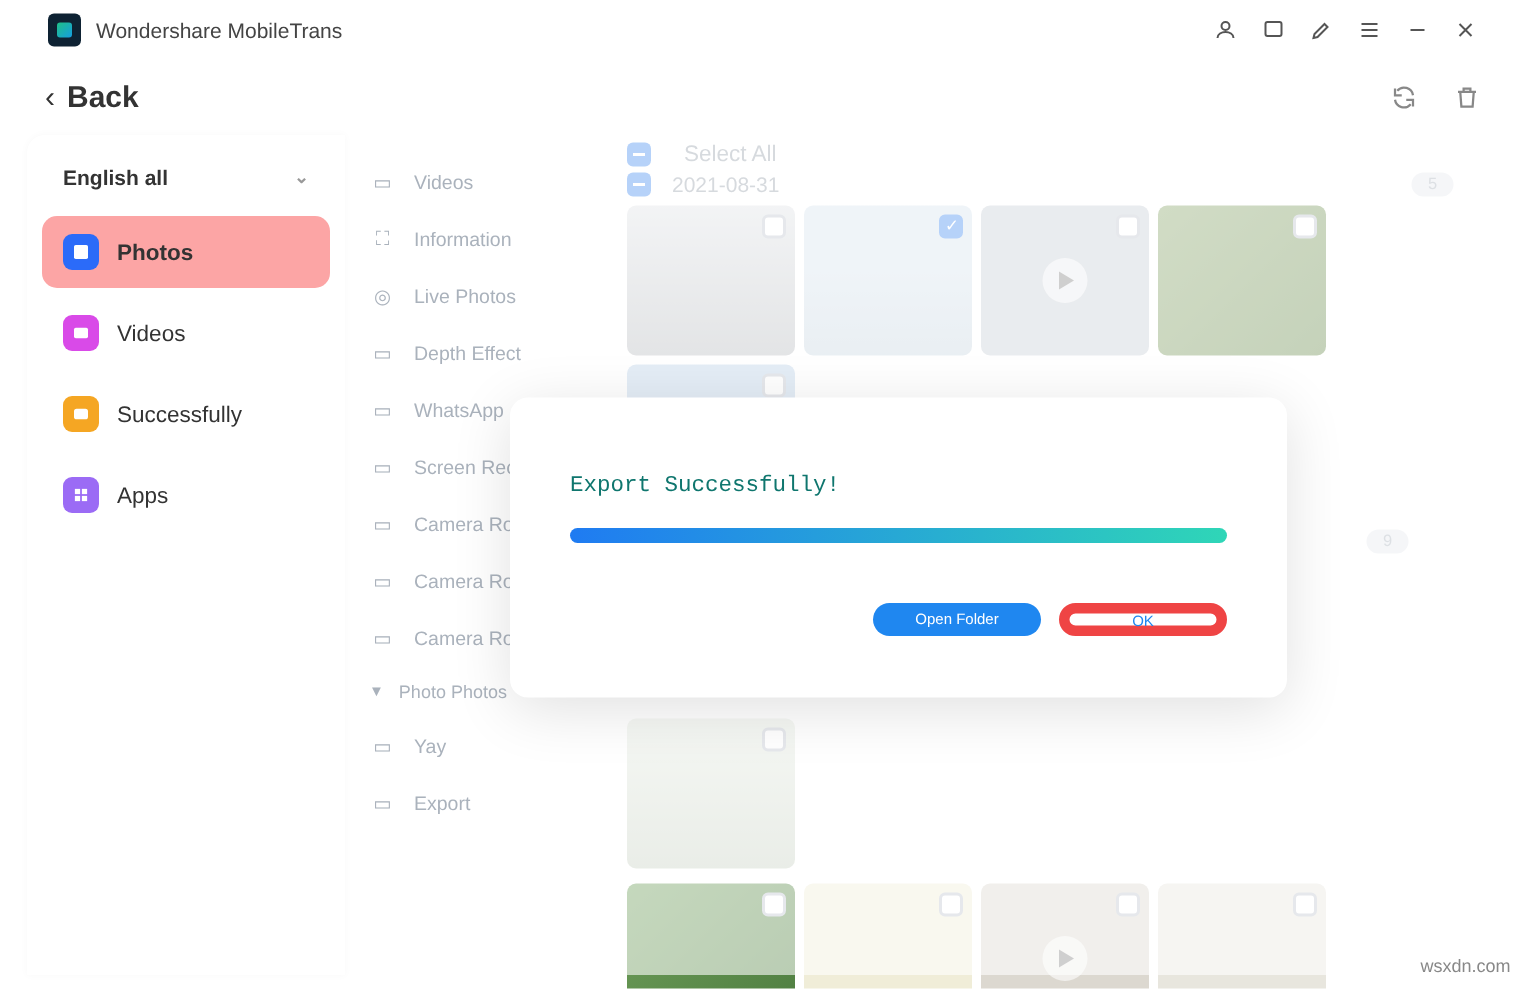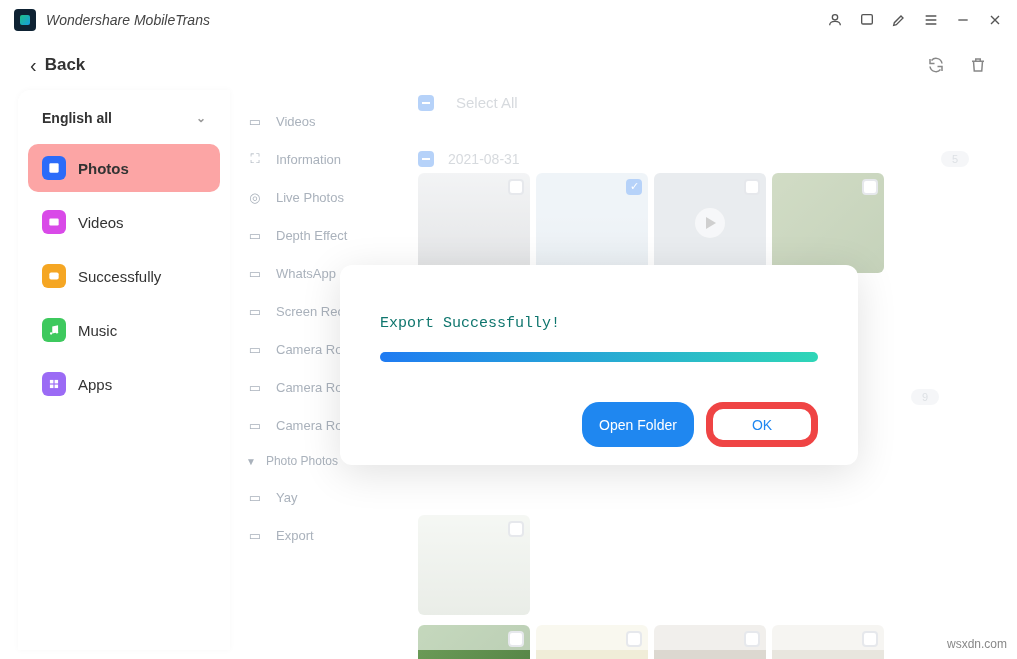--- a/index.html
+++ b/index.html
@@ -1,29 +1,29 @@
 <!DOCTYPE html>
 <html><head>
 <meta charset="utf-8">
 <style>
 * { margin:0; padding:0; box-sizing:border-box; font-family:-apple-system,BlinkMacSystemFont,"Segoe UI",sans-serif; }
 body { width:1017px; height:659px; background:#fff; overflow:hidden; position:relative; }
 
-.titlebar { height:40px; display:flex; align-items:center; padding:0 14px; justify-content:space-between;font-style:italic; }
+.titlebar { height:40px; display:flex; align-items:center; padding:0 32px; justify-content:space-between; }
 .titlebar-left { display:flex; align-items:center; gap:10px; }
 .app-logo { width:22px; height:22px; background:#0e2233; border-radius:4px; display:flex; align-items:center; justify-content:center; }
 .app-logo-inner { width:10px; height:10px; background:linear-gradient(135deg,#1fbf87,#159de0); border-radius:2px; }
 .app-title { font-size:14px; color:#444; }
 .titlebar-right { display:flex; align-items:center; gap:16px; }
 .tb-icon { width:16px; height:16px; color:#555; cursor:pointer; display:flex; align-items:center; justify-content:center; }
 
 .header { height:50px; display:flex; align-items:center; justify-content:space-between; padding:0 30px; }
 .back { display:flex; align-items:center; gap:8px; cursor:pointer; }
 .back-arrow { font-size:20px; color:#333; }
-.back-label { font-size:17px; font-weight:600; color:#333; }
+.back-label { font-size:20px; font-weight:600; color:#333; }
 .header-actions { display:flex; gap:24px; }
 .ha-icon { width:18px; height:18px; color:#888; cursor:pointer; }
 
 .main { display:flex; height:560px; }
 .sidebar { width:212px; padding:12px 10px; background:#fff; border-radius:12px 0 0 0; margin-left:18px; box-shadow:0 0 6px rgba(0,0,0,0.03); }
 .dropdown { display:flex; justify-content:space-between; align-items:center; padding:8px 14px; font-size:14px; color:#333; font-weight:600; cursor:pointer; margin-bottom:10px; }
 .chev { font-size:12px; color:#999; }
 .cat { display:flex; align-items:center; gap:12px; padding:12px 14px; border-radius:10px; cursor:pointer; font-size:15px; color:#333; margin-bottom:6px; }
 .cat.active { background:#fca5a5; font-weight:600; }
 .cat-icon { width:24px; height:24px; border-radius:6px; display:flex; align-items:center; justify-content:center; }
@@ -38,21 +38,21 @@
 .sub-item { display:flex; align-items:center; gap:12px; padding:10px 16px; font-size:13px; color:#aab2bc; cursor:pointer; }
 .sub-icon { width:18px; height:18px; color:#aab2bc; display:flex; align-items:center; justify-content:center; }
 .sub-header { display:flex; align-items:center; gap:10px; padding:10px 16px; font-size:12px; color:#aab2bc; }
 .tri { font-size:10px; }
 
 .content { flex:1; padding:0 18px 0 0; position:relative; }
 .row-header { display:flex; align-items:center; gap:22px; padding:4px 0 2px 8px; }
 .chk { width:16px; height:16px; border-radius:4px; background:#4a8ff0; display:flex; align-items:center; justify-content:center; }
 .sel-label { font-size:15px; color:#9aa2ac; font-weight:500; }
 .count-pill { margin-left:auto; width:28px; height:16px; background:#e5e9ee; border-radius:8px; font-size:11px; display:flex; align-items:center; justify-content:center; color:#aab2bc; margin-right:30px;}
-.date-row { display:flex; align-items:flex-end; gap:14px; padding:2px 0 6px 8px;margin-top:36px; }
+.date-row { display:flex; align-items:flex-end; gap:14px; padding:2px 0 6px 8px; }
 .date-label { font-size:14px; color:#9aa2ac; }
 
 .thumbs { display:flex; gap:6px; flex-wrap:wrap; padding-left:8px; }
 .thumb { width:112px; height:100px; background:#dfe4ea; border-radius:6px; position:relative; overflow:hidden; }
 .thumb .cb { position:absolute; top:6px; right:6px; width:16px; height:16px; border:2px solid #c0c6cf; border-radius:4px; background:#fff; }
 .thumb .cb.checked { background:#4a8ff0; border-color:#4a8ff0; }
 .thumb .cb.checked::after { content:"✓"; color:#fff; font-size:11px; position:absolute; left:2px; top:-1px; }
 .thumb .play { position:absolute; top:50%; left:50%; transform:translate(-50%,-50%); width:30px; height:30px; background:rgba(255,255,255,0.6); border-radius:50%; display:flex; align-items:center; justify-content:center; }
 .thumb .play::after { content:""; border-left:10px solid #888; border-top:6px solid transparent; border-bottom:6px solid transparent; margin-left:2px;}
 
@@ -65,21 +65,21 @@
 .t7 { background:linear-gradient(135deg,#6e9e5a,#4d7c3f); }
 .t8 { background:#f0edd8; }
 .t9 { background:#dcd8d0; }
 .t10 { background:#e8e6de; }
 
 .overlay { position:absolute; inset:0; background:rgba(255,255,255,0.6); pointer-events:none; }
 .dialog { position:absolute; left:340px; top:265px; width:518px; height:200px; background:#fff; border-radius:12px; box-shadow:0 8px 40px rgba(0,0,0,0.12); padding:50px 40px 24px 40px; z-index:10; }
 .dlg-title { font-size:15px; color:#0f766e; margin-bottom:20px;font-family:Liberation Mono, monospace; }
 .progress { width:100%; height:10px; border-radius:6px; background:linear-gradient(90deg,#1f7bf2 0%,#2fd6b7 100%); }
 .dlg-btns { display:flex; justify-content:flex-end; gap:12px; margin-top:40px; }
-.dbtn { width:112px; height:45px; border-radius:17px; font-size:14px; cursor:pointer; border:none; }
+.dbtn { width:112px; height:22px; border-radius:17px; font-size:10px; cursor:pointer; border:none; }
 .dbtn.primary { background:#1f87f0; color:#fff; }
 .dbtn.secondary { background:#fff; color:#1f87f0; border:7px solid #ef4444; }
 
 .watermark { position:absolute; bottom:8px; right:10px; font-size:12px; color:#888; z-index:20;}
 </style>
 </head>
 <body>
 
 <div class="titlebar">
   <div class="titlebar-left">
@@ -163,30 +163,20 @@
     </div>
     <div class="cat">
       <div class="cat-icon ci-info">
           <svg viewBox="0 0 24 24">
             <rect x="4" y="6" width="16" height="12" rx="3"></rect>
           </svg>
         </div>
       <span>Successfully</span>
     </div>
     <div class="cat">
-      <div class="cat-icon ci-music">
-          <svg viewBox="0 0 24 24">
-            <path d="M9 18V6l10-2v12"></path>
-            <circle cx="7" cy="18" r="2"></circle>
-            <circle cx="17" cy="16" r="2"></circle>
-          </svg>
-        </div>
-      <span>Music</span>
-    </div>
-    <div class="cat">
       <div class="cat-icon ci-apps">
           <svg viewBox="0 0 24 24">
             <rect x="5" y="5" width="6" height="6"></rect>
             <rect x="13" y="5" width="6" height="6"></rect>
             <rect x="5" y="13" width="6" height="6"></rect>
             <rect x="13" y="13" width="6" height="6"></rect>
           </svg>
         </div>
       <span>Apps</span>
     </div>

